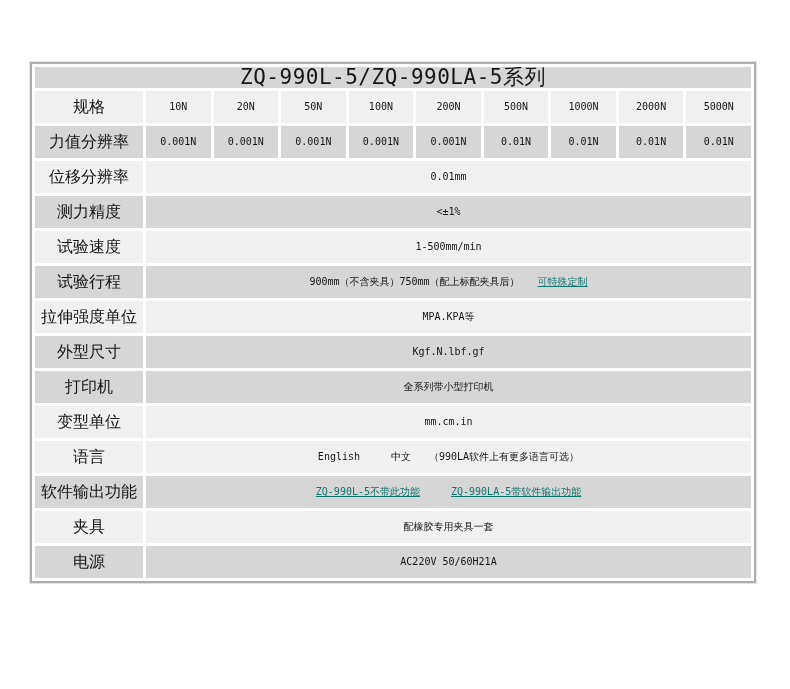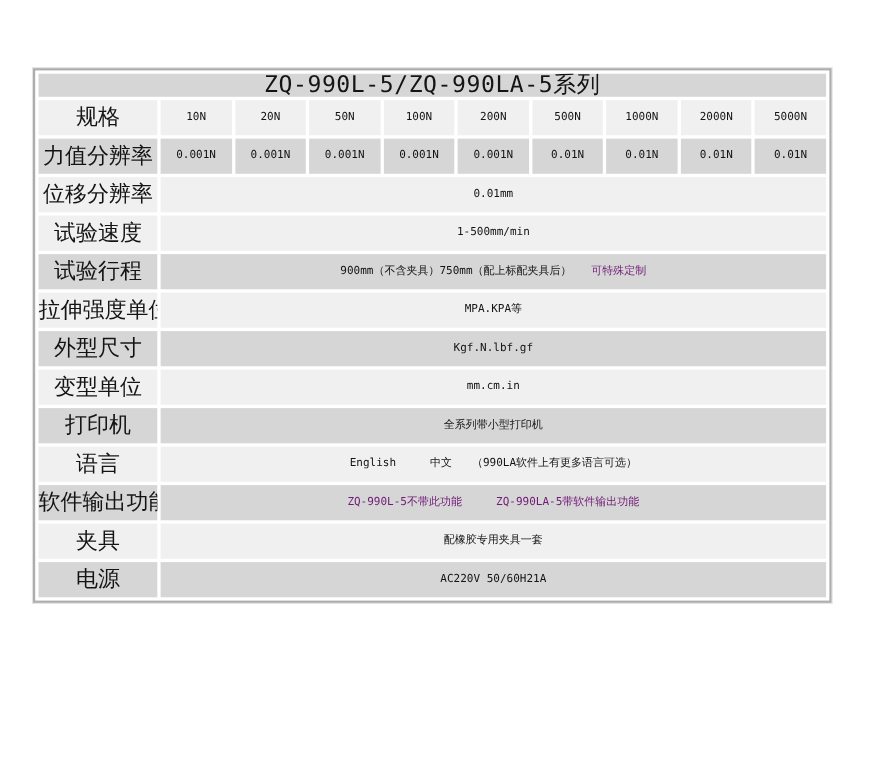--- a/index.html
+++ b/index.html
@@ -21,22 +21,22 @@
   col.label-col{width:108px;}
   td{
     text-align:center;vertical-align:middle;
     font-size:10px;line-height:1;
     padding:0;height:32px;
     white-space:nowrap;overflow:hidden;
   }
   td.gray{background:#d6d6d6;}
   td.light{background:#f0f0f0;}
   td.title-cell{height:16px;font-size:21px;letter-spacing:0.5px;}
-  td.row-label{font-size:20px;font-family:Liberation Sans, sans-serif;}
-  .red{color:#701a75;}
+  td.row-label{font-size:16px;font-family:Liberation Sans, sans-serif;}
+  .red{color:#0f766e;text-decoration:underline;}
   .gap-sm{margin-left:18px;}
   .gap-lg{margin-left:31px;}
 </style>
 </head>
 <body>
 
 <div class="table-wrap">
   <table class="spec">
     <colgroup>
       <col class="label-col">
@@ -80,20 +80,24 @@
       <td class="gray">0.01N</td>
       <td class="gray">0.01N</td>
       <td class="gray">0.01N</td>
     </tr>
 
     <tr>
       <td class="light row-label">位移分辨率</td>
       <td colspan="9" class="light">0.01mm</td>
     </tr>
 
+    <tr>
+      <td class="gray row-label">测力精度</td>
+      <td colspan="9" class="gray">&lt;±1%</td>
+    </tr>
 
     <tr>
       <td class="light row-label">试验速度</td>
       <td colspan="9" class="light">1-500mm/min</td>
     </tr>
 
     <tr>
       <td class="gray row-label">试验行程</td>
       <td colspan="9" class="gray">
         <span>900mm（不含夹具）750mm（配上标配夹具后）</span><span class="red gap-sm">可特殊定制</span>
@@ -104,27 +108,27 @@
       <td class="light row-label">拉伸强度单位</td>
       <td colspan="9" class="light">MPA.KPA等</td>
     </tr>
 
     <tr>
       <td class="gray row-label">外型尺寸</td>
       <td colspan="9" class="gray">Kgf.N.lbf.gf</td>
     </tr>
 
     <tr>
-      <td class="light row-label">变型单位</td>
-      <td colspan="9" class="light">mm.cm.in</td>
+      <td class="gray row-label">打印机</td>
+      <td colspan="9" class="gray">全系列带小型打印机</td>
     </tr>
 
     <tr>
-      <td class="gray row-label">打印机</td>
-      <td colspan="9" class="gray">全系列带小型打印机</td>
+      <td class="light row-label">变型单位</td>
+      <td colspan="9" class="light">mm.cm.in</td>
     </tr>
 
     <tr>
       <td class="light row-label">语言</td>
       <td colspan="9" class="light">
         <span>English</span><span class="gap-lg">中文</span><span class="gap-sm">（990LA软件上有更多语言可选）</span>
       </td>
     </tr>
 
     <tr>

